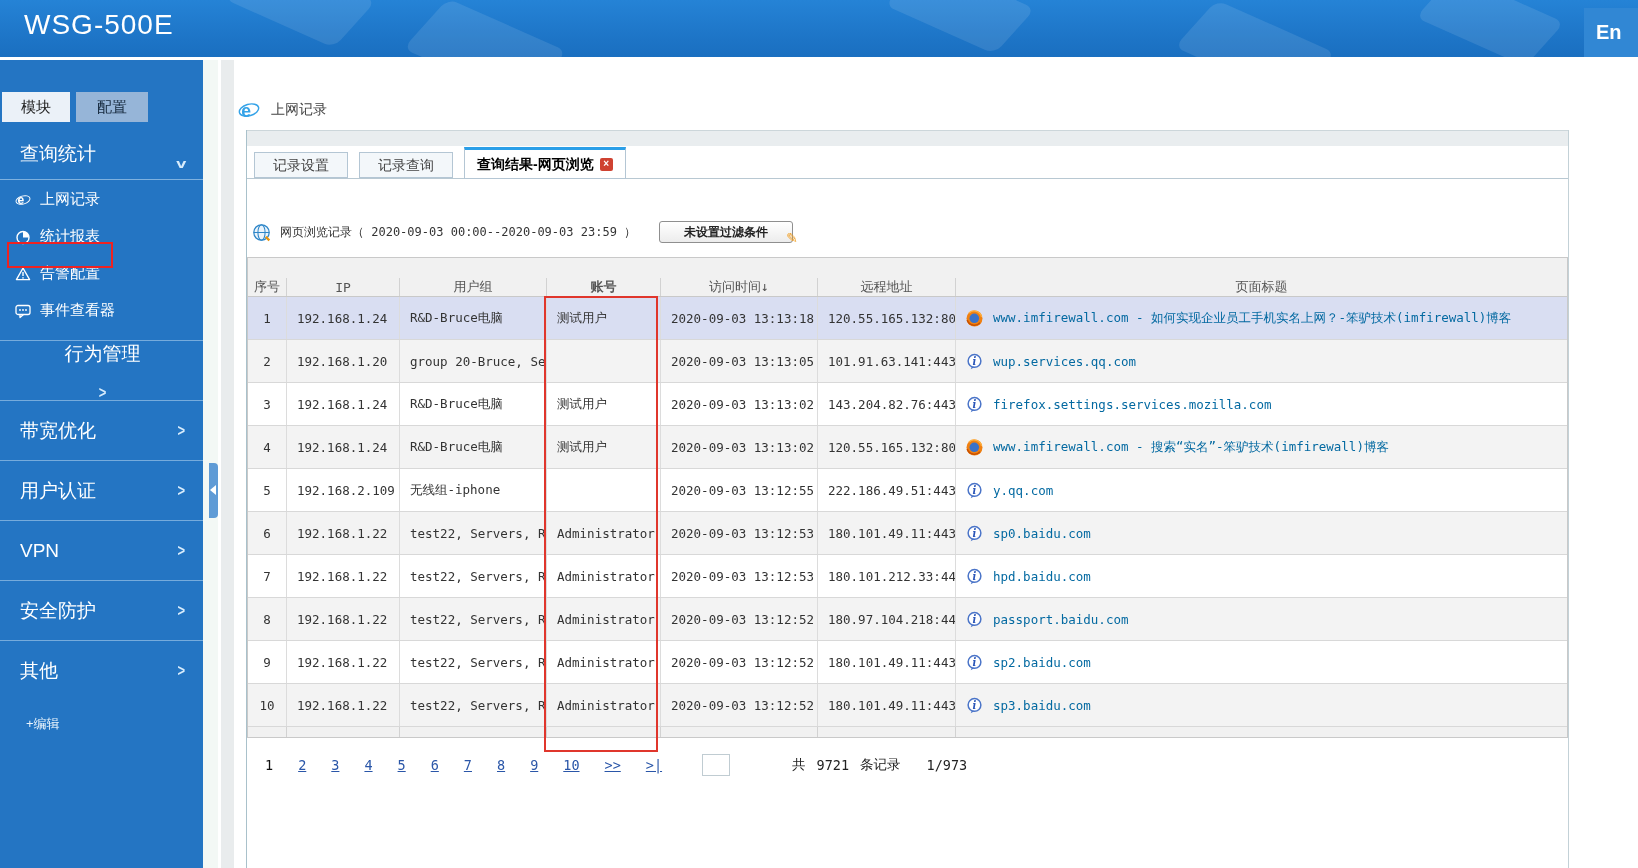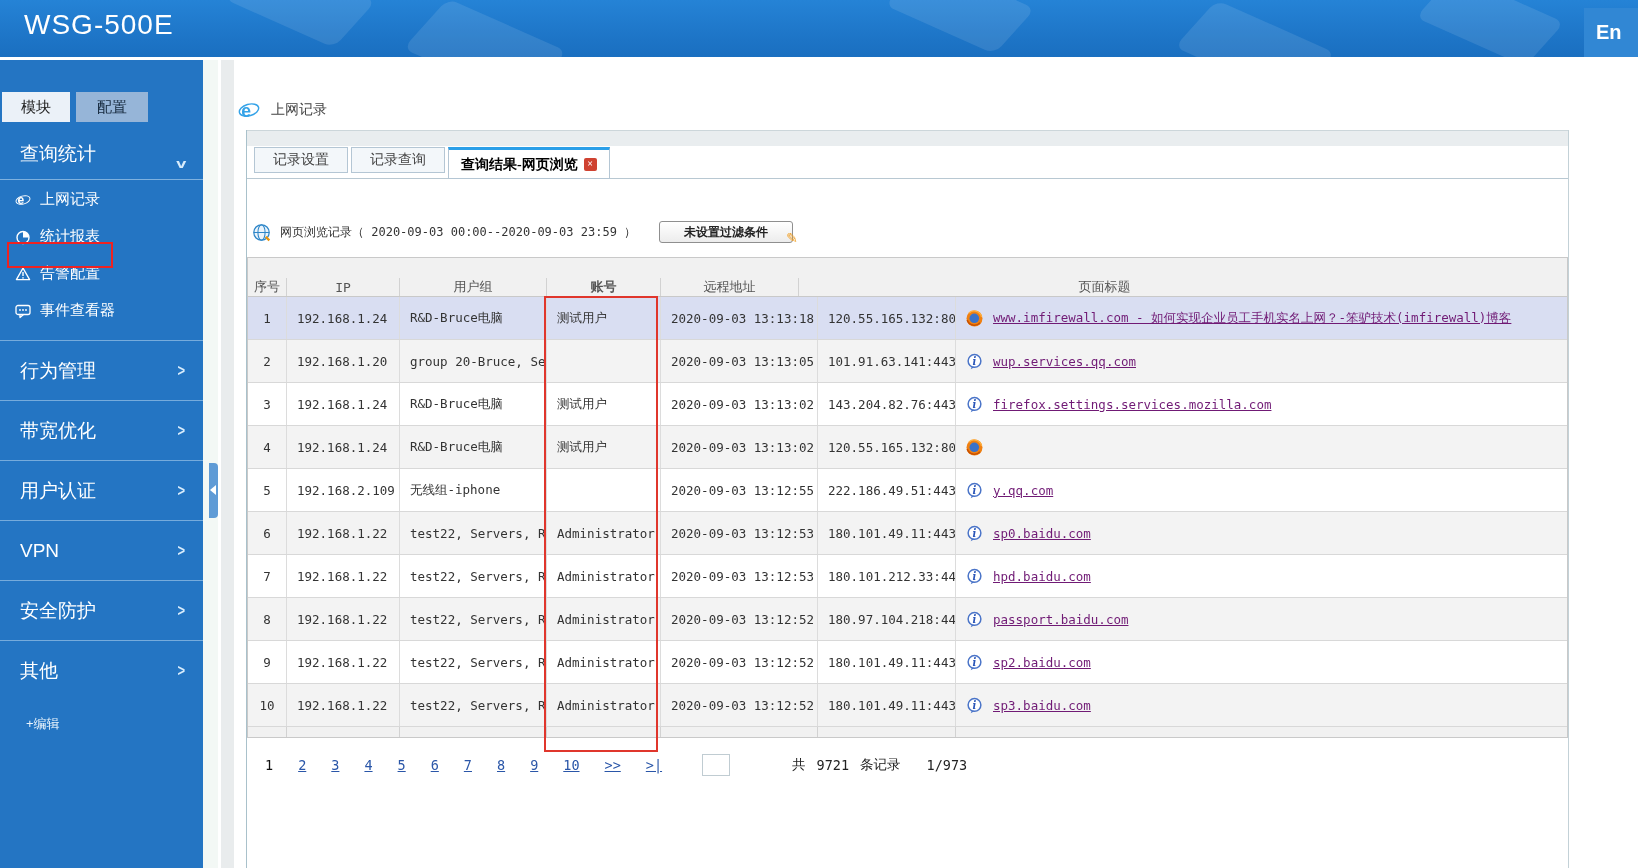--- a/index.html
+++ b/index.html
@@ -56,21 +56,21 @@
   .breadcrumb svg { width:22px; height:22px; color:#35a3e8; }
   .breadcrumb .bc-label { font-size:14px; color:#444; }
 
   
   .panel-band { position:absolute; left:246px; top:130px; width:1323px; height:16px;
     background:#e9edef; border:1px solid #ccd6da; border-bottom:none; }
   .panel-left-border  { position:absolute; left:246px;  top:130px; width:1px; height:738px; background:#a9c1cb; }
   .panel-right-border { position:absolute; left:1568px; top:130px; width:1px; height:738px; background:#c3d1d7; }
   .tab-strip-line { position:absolute; left:247px; top:178px; width:1321px; height:1px; background:#b8c8d2; }
 
-  .content-tabs { position:absolute; left:254px; top:147px; display:flex; align-items:flex-start; gap:3px; z-index:3;font-family:Liberation Serif, serif; }
+  .content-tabs { position:absolute; left:254px; top:147px; display:flex; align-items:flex-end; gap:11px; z-index:3; }
   .ctab { height:26px; line-height:24px; padding:0 18px; font-size:14px; color:#444;
     background:#f3f7fa; border:1px solid #b4c6d4; cursor:pointer; white-space:nowrap; }
   .ctab.active { height:32px; line-height:27px; background:#fff; color:#000; font-weight:bold;
     border-top:3px solid #2b9fe8; margin-bottom:-1px; padding:0 12px; display:flex; align-items:center; }
   .close-icon { display:inline-block; width:13px; height:13px; margin-left:6px; background:#cf4231;
     border-radius:2px; color:#fff; font-size:10px; line-height:12px; text-align:center;
     font-weight:bold; cursor:pointer; }
 
   
   .filter-row { position:absolute; left:252px; top:221px; display:flex; align-items:center; gap:9px; }
@@ -92,21 +92,21 @@
   .th:last-child { border-right:none; }
   .trow { height:43px; border-bottom:1px solid #d8d8d8; }
   .trow:last-of-type { border-bottom:none; }
   .trow.even { background:#f3f3f3; }
   .trow.selected { background:#d9def2; }
   .td { display:flex; align-items:center; padding:0 10px; border-right:1px solid #dcdcdc;
         white-space:nowrap; overflow:hidden; }
   .td:last-child { border-right:none; }
   .td.center { justify-content:center; padding:0; }
   .td .site-ic { width:17px; height:17px; margin-right:10px; flex:0 0 auto; }
-  .td a { color:#701a75; text-decoration:underline; cursor:pointer; }
+  .td a { color:#0369a1; cursor:pointer; }
   .stub-row { height:10px; background:#f1f1f1; display:flex; }
   .stub-cell { border-right:1px solid #d2d2d2; height:100%; }
   .stub-cell:last-child { border-right:none; }
   .account-red-box { position:absolute; left:544px; top:296px; width:114px; height:456px;
     border:2px solid #e0362c; z-index:5; pointer-events:none; }
 
   
   .pagination { position:absolute; left:265px; top:753px; height:24px; display:flex;
     align-items:center; font-family:"DejaVu Sans Mono","Liberation Mono",monospace;
     font-size:13.5px; color:#222; }
@@ -175,21 +175,21 @@
             <circle cx="5" cy="7" r="0.9" fill="currentColor"></circle>
             <circle cx="8" cy="7" r="0.9" fill="currentColor"></circle>
             <circle cx="11" cy="7" r="0.9" fill="currentColor"></circle>
           </svg>
         </span>
         <span>事件查看器</span>
       </div>
     </div>
   <div class="sel-red-box"></div>
   <div id="side-sections">
-      <div class="side-section" style="top: 280px;">
+      <div class="side-section" style="top: 280px; flex-direction: column;">
         <span>行为管理</span>
         <span class="chev">&gt;</span>
       </div>
       <div class="side-section" style="top: 340px;">
         <span>带宽优化</span>
         <span class="chev">&gt;</span>
       </div>
       <div class="side-section" style="top: 400px;">
         <span>用户认证</span>
         <span class="chev">&gt;</span>
@@ -247,20 +247,21 @@
     <span class="pencil-icon">✎</span>
   </div>
 </div>
 
 <div class="data-table">
   <div class="thead" id="thead">
       <div class="th" style="width: 39px;">序号</div>
       <div class="th" style="width: 113px;">IP</div>
       <div class="th" style="width: 147px;">用户组</div>
       <div class="th" style="width: 114px; font-weight: bold;">账号</div>
+      <div class="th" style="width: 157px;">访问时间↓</div>
       <div class="th" style="width: 138px;">远程地址</div>
       <div class="th" style="width: 611px;">页面标题</div>
     </div>
   <div id="tbody">
       <div class="trow selected">
         <div class="td center" style="width: 39px;">1</div>
         <div class="td" style="width: 113px;">192.168.1.24</div>
         <div class="td" style="width: 147px;">R&amp;D-Bruce电脑</div>
         <div class="td" style="width: 114px;">测试用户</div>
         <div class="td" style="width: 157px;">2020-09-03 13:13:18</div>
@@ -314,20 +315,21 @@
         <div class="td" style="width: 114px;">测试用户</div>
         <div class="td" style="width: 157px;">2020-09-03 13:13:02</div>
         <div class="td" style="width: 138px;">120.55.165.132:80</div>
         <div class="td" style="width: 611px;">
           <span class="site-ic"><svg viewBox="0 0 17 17">
               <circle cx="8.5" cy="8.5" r="8" fill="#f08010"></circle>
               <circle cx="8.3" cy="8.3" r="4.8" fill="#3a72c8"></circle>
               <path d="M1.2 10 A7.6 7.6 0 0 0 14 12.8" stroke="#c85000" stroke-width="1.6" fill="none"></path>
               <path d="M3 3 A7.6 7.6 0 0 1 15.6 7" stroke="#ffb040" stroke-width="1.4" fill="none"></path>
             </svg></span>
+          <a>www.imfirewall.com   -   搜索“实名”-笨驴技术(imfirewall)博客</a>
         </div>
       </div>
       <div class="trow">
         <div class="td center" style="width: 39px;">5</div>
         <div class="td" style="width: 113px;">192.168.2.109</div>
         <div class="td" style="width: 147px;">无线组-iphone</div>
         <div class="td" style="width: 114px;"></div>
         <div class="td" style="width: 157px;">2020-09-03 13:12:55</div>
         <div class="td" style="width: 138px;">222.186.49.51:443</div>
         <div class="td" style="width: 611px;">

